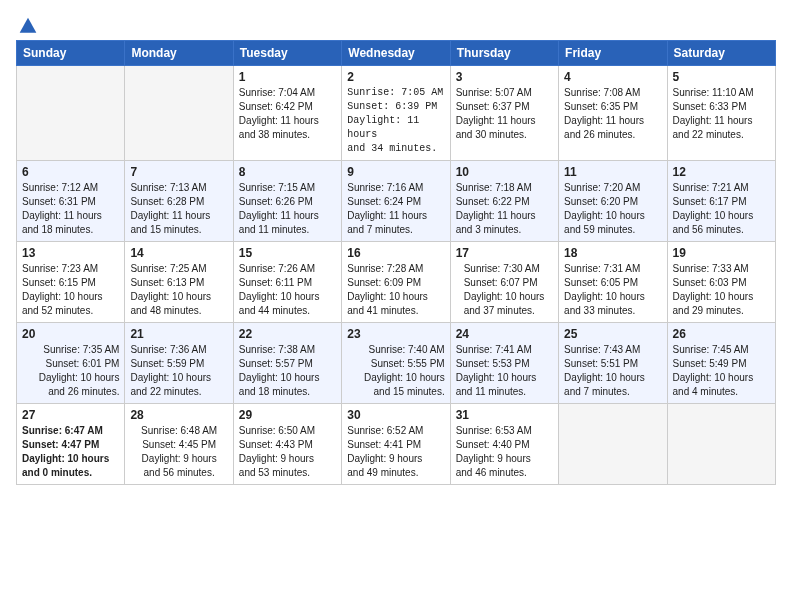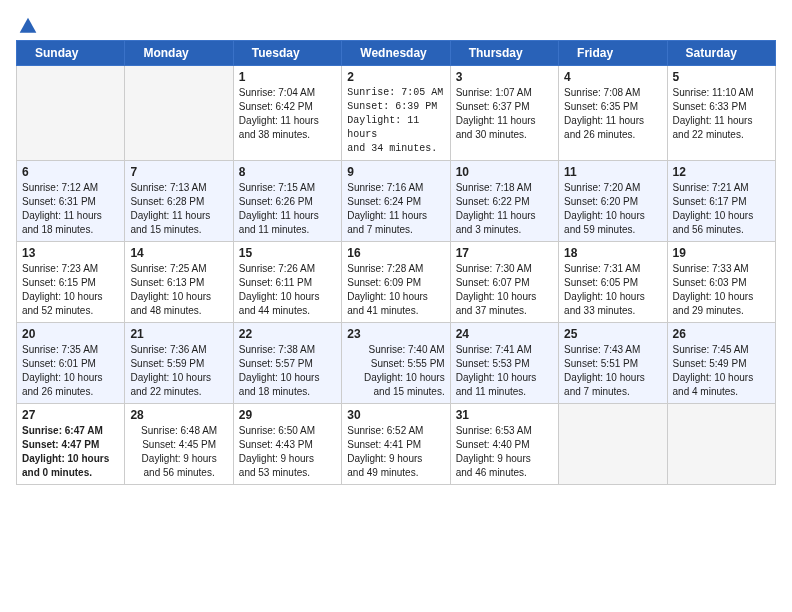--- a/index.html
+++ b/index.html
@@ -57,21 +57,21 @@
     .calendar {
       width: 100%;
       border-collapse: collapse;
       border: 1px solid #ccc;
     }
     .calendar th {
       background: #2962b8;
       color: #fff;
       font-size: 12px;
       font-weight: bold;
-      padding: 5px 18px;
+      padding: 5px 6px;
       text-align: left;
       border: 1px solid #3a72c8;
     }
     .calendar td {
       border: 1px solid #ccc;
       vertical-align: top;
       padding: 4px 5px;
       width: 108px;
       min-height: 70px;
       font-size: 10.5px;
@@ -144,21 +144,21 @@
           </td>
           <td>
             <span class="day-num">2</span>
             <div class="day-info" style="white-space: pre-line; font-family: Liberation Mono, monospace;">Sunrise: 7:05 AM
 Sunset: 6:39 PM
 Daylight: 11 hours
 and 34 minutes.</div>
           </td>
           <td>
             <span class="day-num">3</span>
-            <div class="day-info" style="white-space: pre-line;">Sunrise: 1:07 AM
+            <div class="day-info" style="white-space: pre-line;">Sunrise: 5:07 AM
 Sunset: 6:37 PM
 Daylight: 11 hours
 and 30 minutes.</div>
           </td>
           <td>
             <span class="day-num">4</span>
             <div class="day-info" style="white-space: pre-line;">Sunrise: 7:08 AM
 Sunset: 6:35 PM
 Daylight: 11 hours
 and 26 minutes.</div>
@@ -246,21 +246,21 @@
           </td>
           <td>
             <span class="day-num">16</span>
             <div class="day-info" style="white-space: pre-line;">Sunrise: 7:28 AM
 Sunset: 6:09 PM
 Daylight: 10 hours
 and 41 minutes.</div>
           </td>
           <td>
             <span class="day-num">17</span>
-            <div class="day-info" style="white-space: pre-line;">Sunrise: 7:30 AM
+            <div class="day-info" style="white-space: pre-line; margin-left: 8px;">Sunrise: 7:30 AM
 Sunset: 6:07 PM
 Daylight: 10 hours
 and 37 minutes.</div>
           </td>
           <td>
             <span class="day-num">18</span>
             <div class="day-info" style="white-space: pre-line;">Sunrise: 7:31 AM
 Sunset: 6:05 PM
 Daylight: 10 hours
 and 33 minutes.</div>
@@ -269,21 +269,21 @@
             <span class="day-num">19</span>
             <div class="day-info" style="white-space: pre-line;">Sunrise: 7:33 AM
 Sunset: 6:03 PM
 Daylight: 10 hours
 and 29 minutes.</div>
           </td>
         </tr>
         <tr>
           <td>
             <span class="day-num">20</span>
-            <div class="day-info" style="white-space: pre-line;">Sunrise: 7:35 AM
+            <div class="day-info" style="white-space: pre-line; text-align: right;">Sunrise: 7:35 AM
 Sunset: 6:01 PM
 Daylight: 10 hours
 and 26 minutes.</div>
           </td>
           <td>
             <span class="day-num">21</span>
             <div class="day-info" style="white-space: pre-line;">Sunrise: 7:36 AM
 Sunset: 5:59 PM
 Daylight: 10 hours
 and 22 minutes.</div>

